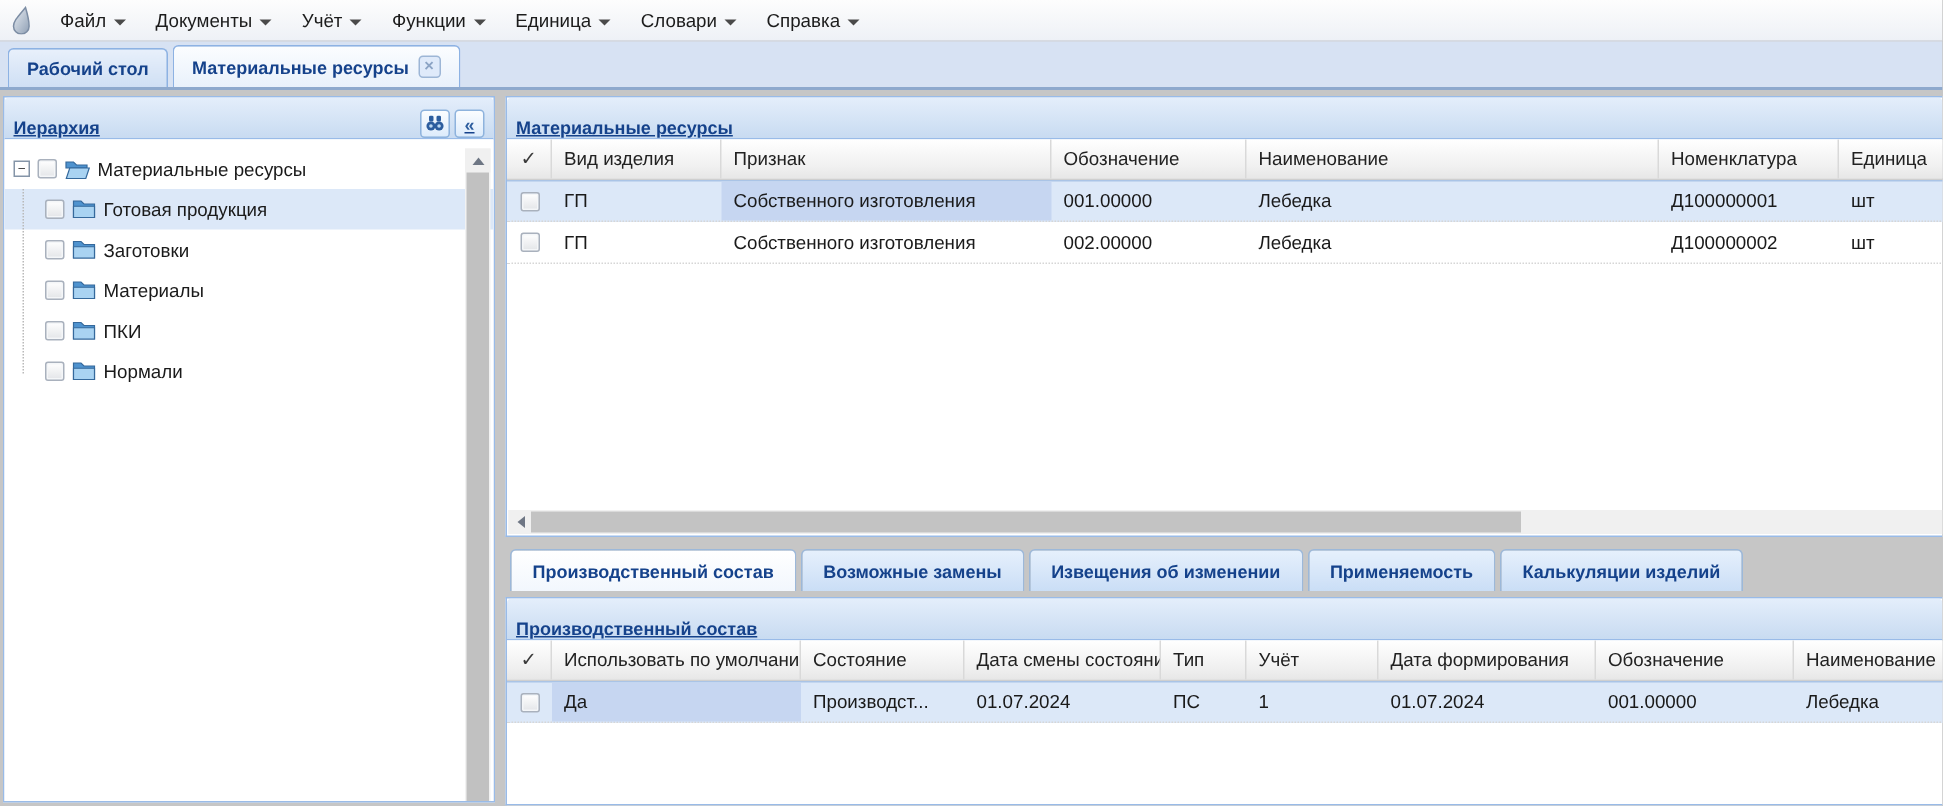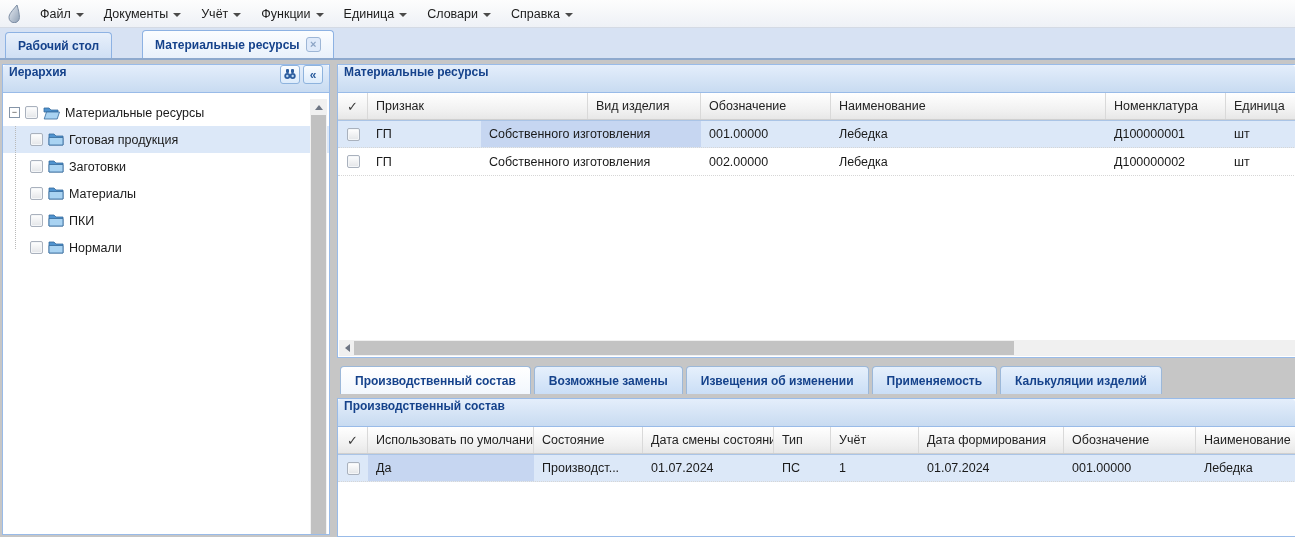--- a/index.html
+++ b/index.html
@@ -12,33 +12,33 @@
     background:linear-gradient(#fdfdfd,#eef1f6); border-bottom:1px solid #d4dae4;
     display:flex; align-items:center; }
   .logo { width:30px; display:flex; justify-content:center; align-items:center; }
   .menu-item { display:flex; align-items:center; gap:5px; padding:0 10px; height:100%;
     color:#1c1c1c; font-size:12.5px; cursor:default; }
   .caret { width:0; height:0; border-left:4px solid transparent; border-right:4px solid transparent;
     border-top:4px solid #4a4a4a; margin-top:2px; }
 
   
   .tabbar { position:absolute; left:0; top:28px; width:100%; height:32px;
-    background:#d7e2f3; border-bottom:2px solid #8ea9cd; display:flex; align-items:flex-end; padding-left:5px;gap:27px; }
+    background:#d7e2f3; border-bottom:2px solid #8ea9cd; display:flex; align-items:flex-end; padding-left:5px; }
   .mtab { height:26px; display:flex; align-items:center; gap:6px; padding:0 12px;
     border:1px solid #8db2e3; border-bottom:none; border-radius:4px 4px 0 0;
     font-weight:bold; color:#15428b; margin-right:3px; }
   .mtab.inactive { background:linear-gradient(#e8f0fb,#cfdff4); }
   .mtab.active { background:linear-gradient(#fbfdff,#e9f1fb); height:28px; }
   .close-btn { width:15px; height:15px; border:1px solid #9db6d6; border-radius:3px;
     background:#dfeafa; color:#8ba3c4; font-size:11px; line-height:12px; text-align:center; font-weight:bold; }
 
   
   .panel-hdr { height:28px; background:linear-gradient(#e4eefb,#c8dbf1);
-    border-bottom:1px solid #99bbe8; display:flex; align-items:flex-start; padding:0 6px;
-    color:#15428b; font-weight:bold; border-radius:3px 3px 0 0; }
+    border-bottom:1px solid #99bbe8; display:flex; align-items:flex-end; padding:0 6px;
+    color:#15428b; font-weight:bold; border-radius:3px 3px 0 0;text-decoration:underline; }
   .panel-hdr .title { flex:1; }
   .tool-btn { width:20px; height:19px; margin-left:3px; border:1px solid #8eb3dd; border-radius:3px;
     background:linear-gradient(#fbfdff,#dcebfb); display:flex; align-items:center; justify-content:center;
     color:#2c5d9e; font-weight:bold; font-size:12px; }
 
   .left-panel { position:absolute; left:2px; top:64px; width:328px; height:471px;
     border:1px solid #99bbe8; background:#fff; }
   .tree-body { position:absolute; left:0; top:28px; right:0; bottom:0; background:#fff; overflow:hidden; }
 
   
@@ -232,22 +232,22 @@
 
   <div class="top-panel">
     <div class="panel-hdr">
       <span class="title">Материальные ресурсы</span>
     </div>
     <div class="grid">
       <div class="ghead">
         <div class="gcell checkcell g1c0">
             <span class="checkmark">✓</span>
           </div>
+        <div class="gcell g1c1">Вид изделия</div>
         <div class="gcell g1c2">Признак</div>
-        <div class="gcell g1c1">Вид изделия</div>
         <div class="gcell g1c3">Обозначение</div>
         <div class="gcell g1c4">Наименование</div>
         <div class="gcell g1c5">Номенклатура</div>
         <div class="gcell g1c6">Единица</div>
       </div>
       <div class="grow selected">
         <div class="gcell checkcell g1c0">
             <span class="cb"></span>
           </div>
         <div class="gcell g1c1">ГП</div>

